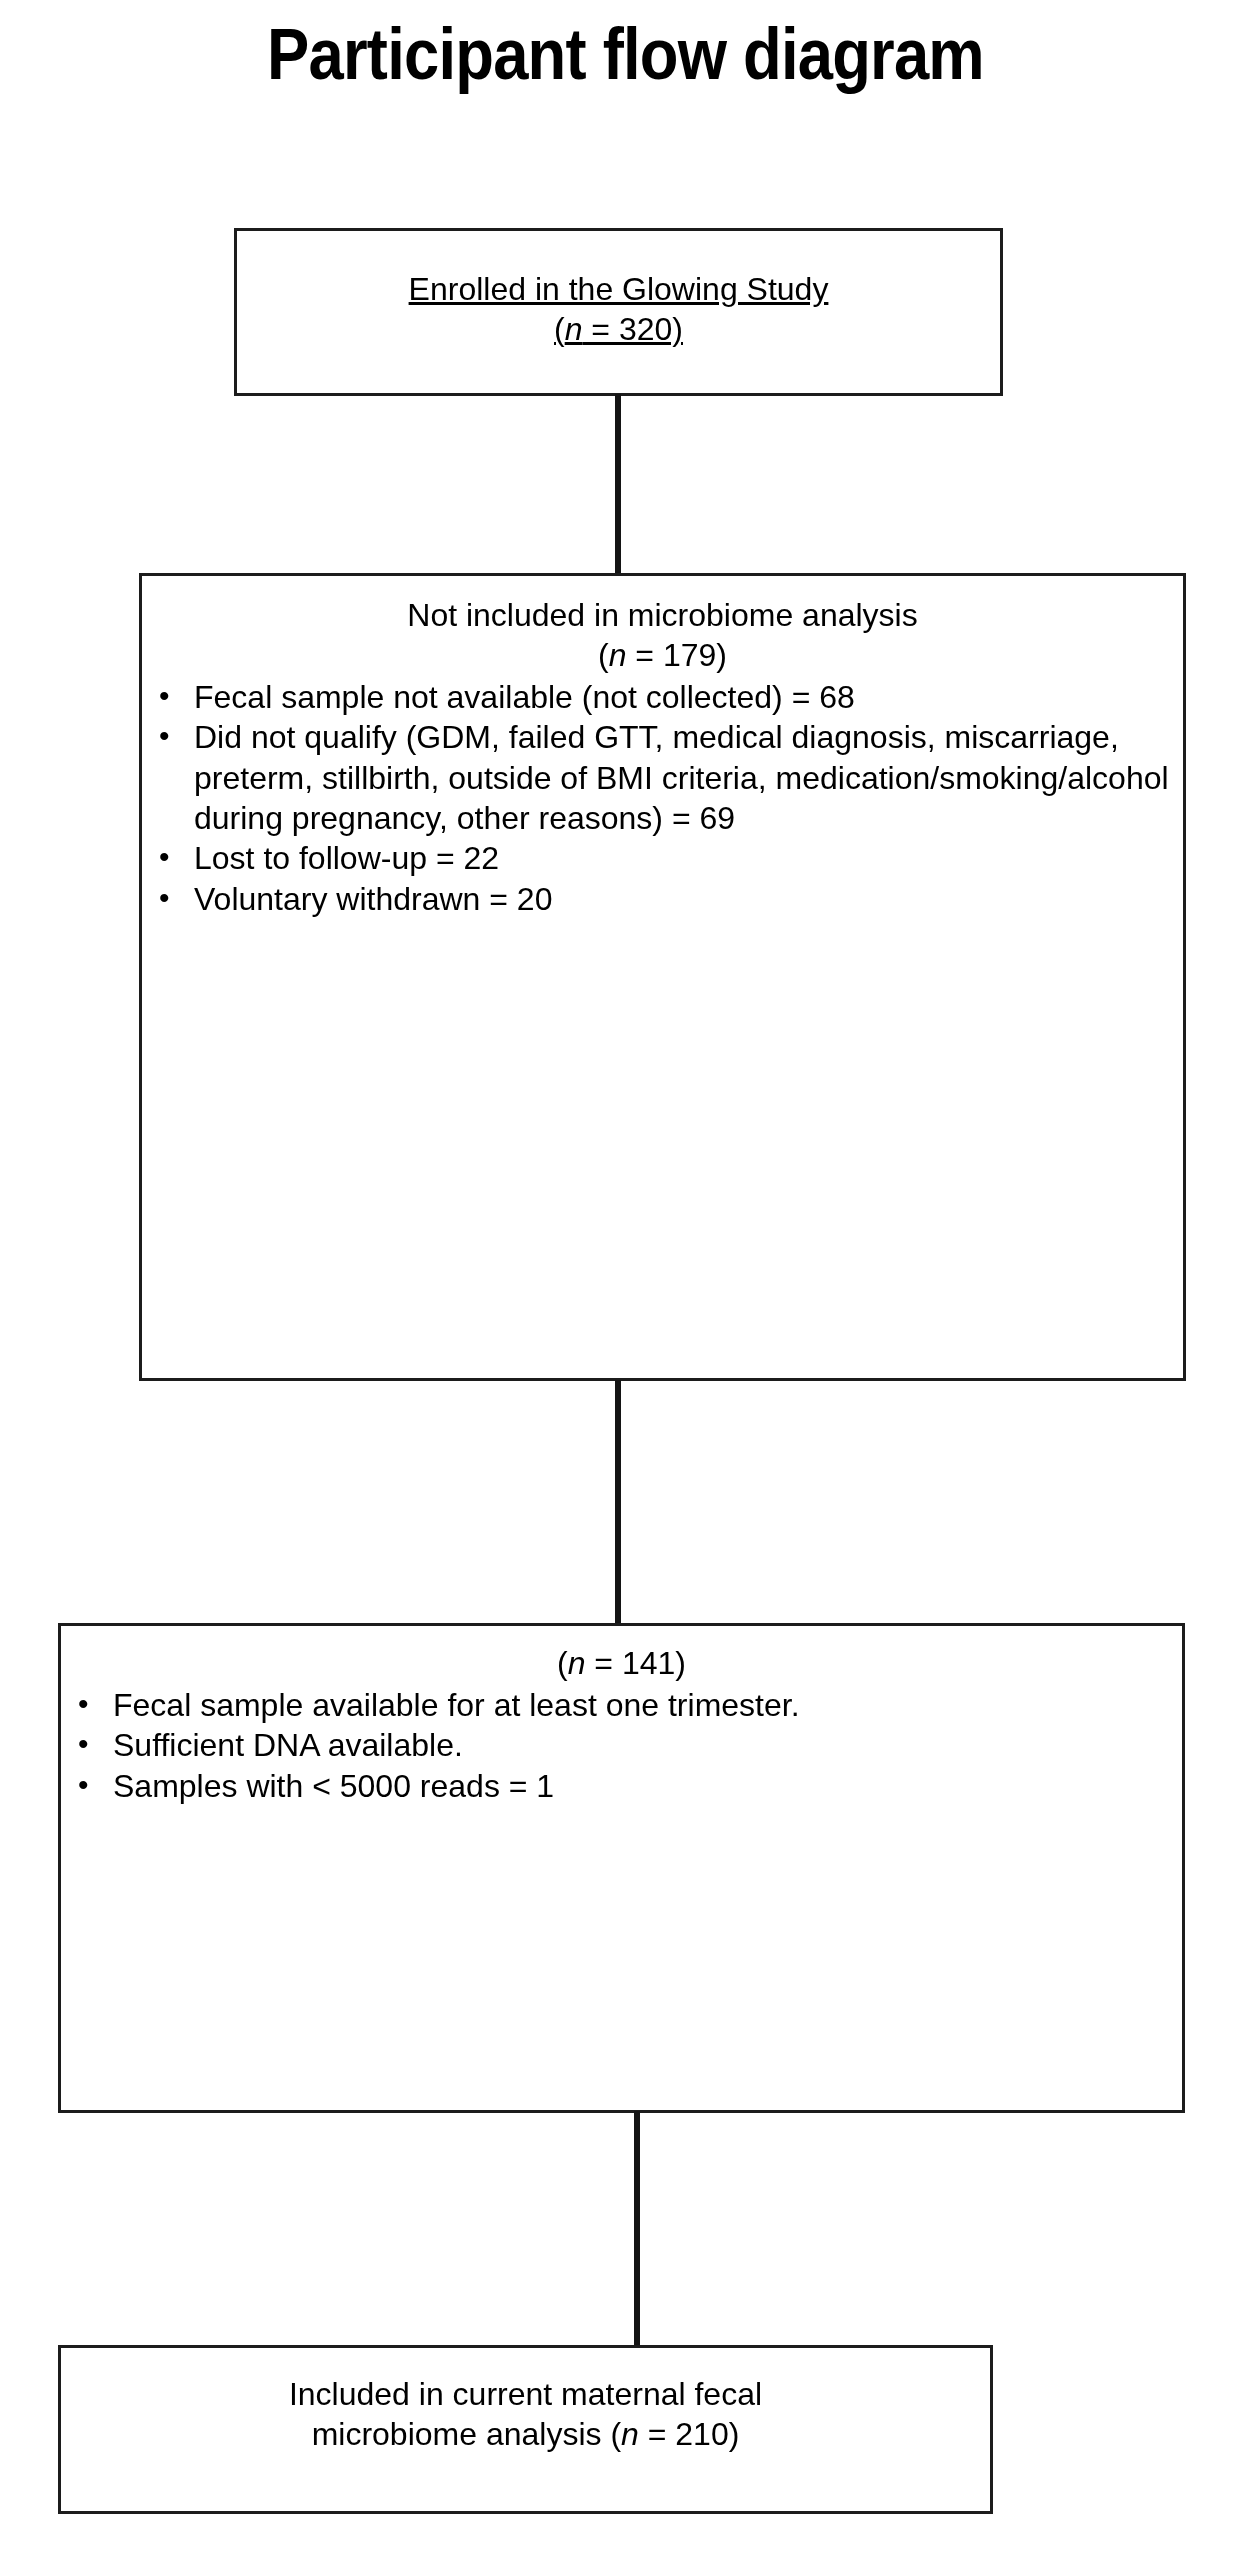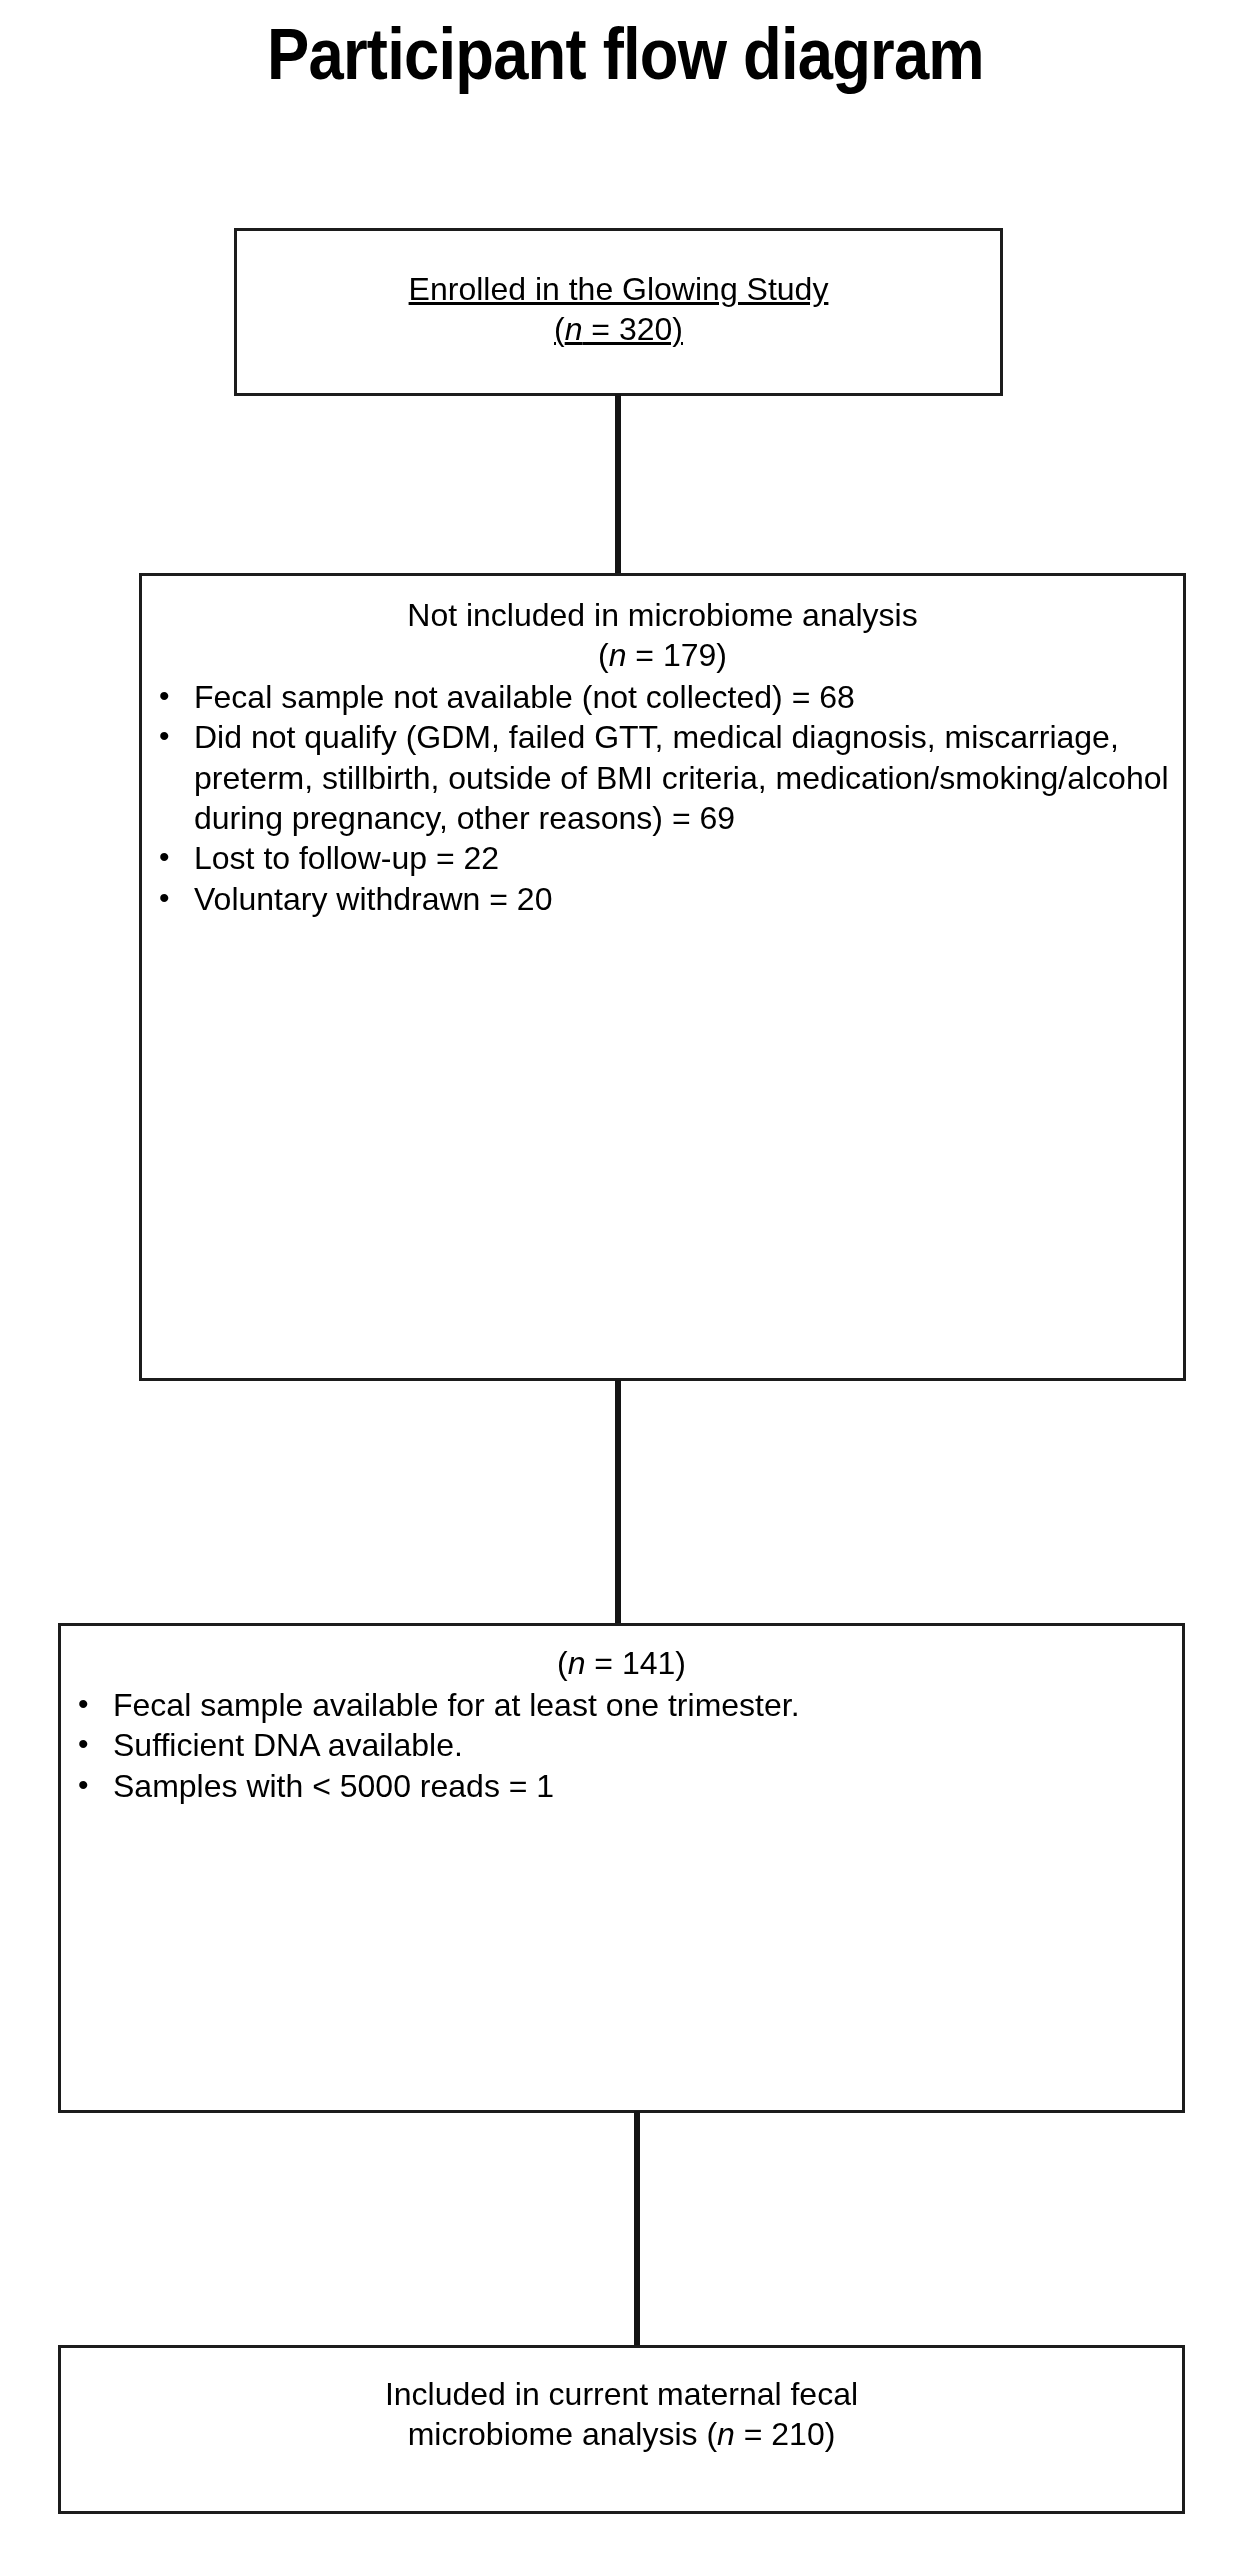--- a/index.html
+++ b/index.html
@@ -99,21 +99,21 @@
   #node-enrolled .node-inner { padding-top: 38px; text-decoration: underline; }
 
   #node-excluded   { left: 86px;  top: 573px;  width: 1047px; height: 808px; margin-left: 44px; }
   #node-excluded .node-inner { padding-top: 18.5px; }
   #node-excluded .blist { margin-top: 1.9px; }
 
   #node-available  { left: 49px;  top: 1623px; width: 1127px; height: 490px; }
   #node-available .node-inner { padding-top: 16.7px; }
   #node-available .blist { margin-top: 1.9px; }
 
-  #node-included   { left: 49px;  top: 2345px; width: 1127px; height: 169px; }
+  #node-included   { left: 49px;  top: 2345px; width: 935px; height: 169px; }
   #node-included .node-inner { padding-top: 26px; }
 
   #conn-1 { left: 606px; top: 394px;  height: 181px; }
   #conn-2 { left: 606px; top: 1380px; height: 245px; }
   #conn-3 { left: 625px; top: 2111px; height: 235px; }
 </style>
 </head>
 <body>
 
 <div id="canvas">

